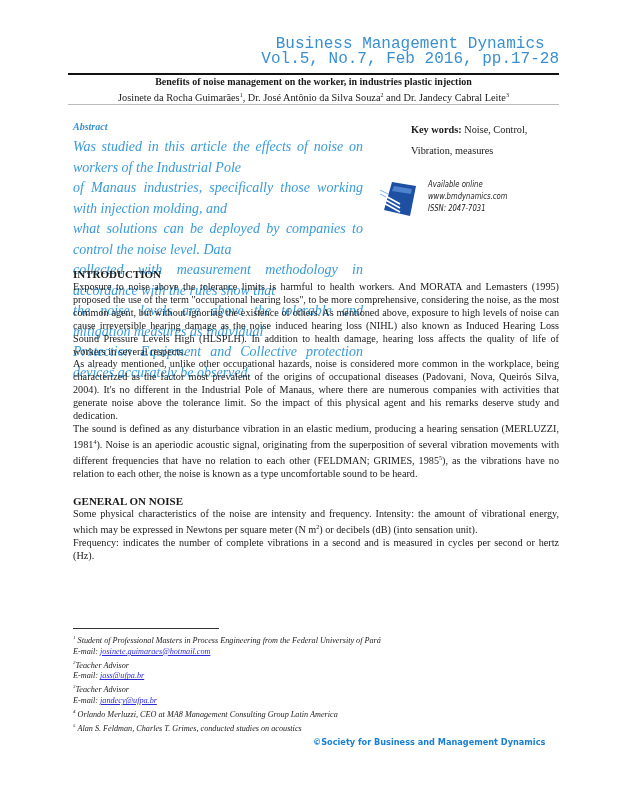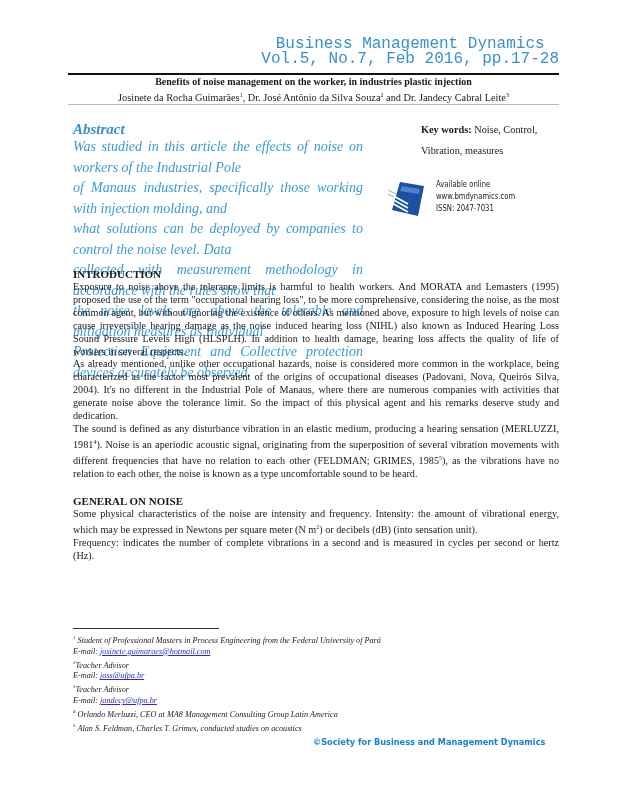--- a/index.html
+++ b/index.html
@@ -10,28 +10,28 @@
   .journal .vol { padding-right: 0; }
   .title-rule { position: absolute; left: 68px; top: 73px; width: 491px; height: 2px; background: #111; }
   .title { position: absolute; left: 68px; width: 491px; top: 75px; text-align: center;
            font-weight: bold; font-size: 10px; line-height: 14px; }
   .authors { position: absolute; left: 68px; width: 491px; top: 89px; text-align: center;
              font-size: 10.3px; line-height: 13px; }
   .authors sup, .body-text sup { font-size: 6px; }
   .sub-rule { position: absolute; left: 68px; top: 104px; width: 491px; height: 1px; background: #bbb; }
 
   .abstract-head { position: absolute; left: 73px; top: 121px; font-style: italic; font-weight: bold;
-                   color: #3a8fd0; font-size: 15px; }
+                   color: #3a8fd0; font-size: 10px; }
   .abstract-body { position: absolute; left: 73px; top: 137px; width: 290px; font-style: italic;
                    color: #3a9ad8; font-size: 14px; line-height: 20.5px; text-align: justify; }
 
-  .keywords { position: absolute; left: 411px; top: 119px; width: 150px; font-size: 10.3px; line-height: 21px; margin-left: 10px; }
+  .keywords { position: absolute; left: 411px; top: 119px; width: 150px; font-size: 10.3px; line-height: 21px; }
   .keywords b { font-weight: bold; }
 
-  .avail { position: absolute; left: 388px; top: 178px; width: 160px; height: 50px; }
+  .avail { position: absolute; left: 380px; top: 178px; width: 160px; height: 50px; font-style: italic; }
   .avail .logo { position: absolute; left: 0; top: 2px; width: 38px; height: 40px; }
   .avail .info { position: absolute; left: 48px; top: 0; font-family: "DejaVu Sans", sans-serif;
                  font-size: 8.4px; line-height: 12px; color: #222; transform: scaleX(0.82); transform-origin: left top; }
 
   .section-head { position: absolute; left: 73px; font-weight: bold; font-size: 11px; }
   .body-text { position: absolute; left: 73px; width: 486px; font-size: 10.2px; line-height: 12.9px;
                text-align: justify; }
   .body-text p { margin: 0; }
 
   .fn-rule { position: absolute; left: 73px; top: 628px; width: 146px; height: 1px; background: #333; }

